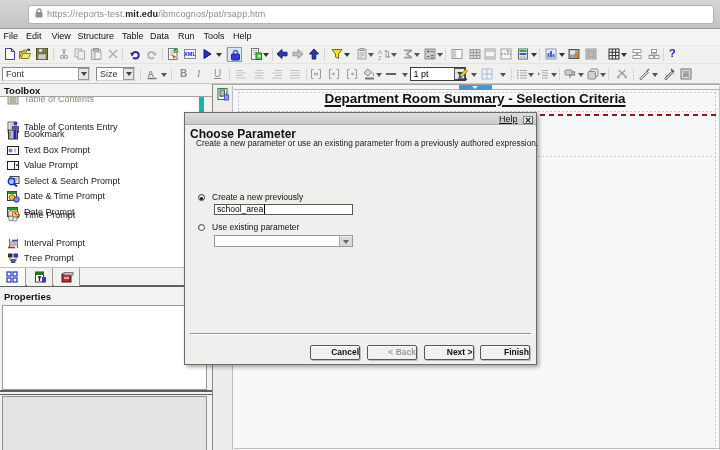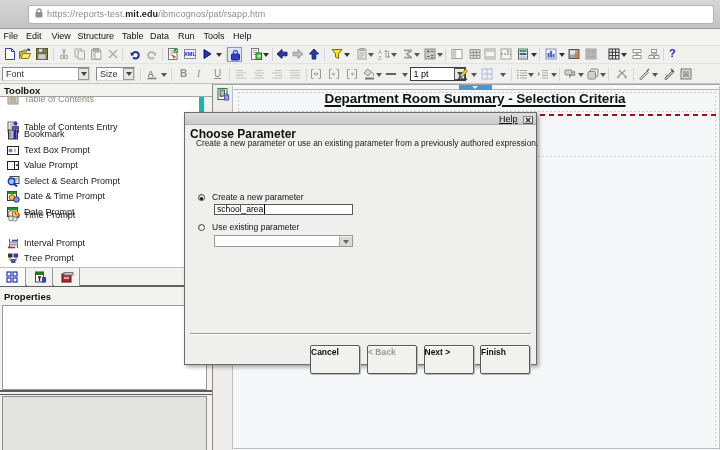--- a/index.html
+++ b/index.html
@@ -56,21 +56,21 @@
 #choose{left:5px;top:14px;font-size:12px;font-weight:700;color:#111}
 #sentence{left:11px;top:25px;font-size:8.3px;color:#1a1a1a;white-space:nowrap}
 .radio{position:absolute;width:7px;height:7px;border-radius:50%;background:#fff;border:1px solid #444;box-shadow:inset .5px .5px 1px rgba(0,0,0,.35)}
 .radio.sel:after{content:"";position:absolute;left:1.5px;top:1.5px;width:3px;height:3px;border-radius:50%;background:#000}
 .dlab{position:absolute;font-size:8.5px;color:#111}
 #dinput{left:29px;top:91px;width:139px;height:11px;background:#fff;border:1px solid #5a5a5a;font-size:8.5px;line-height:9px;padding-left:2px;color:#000}
 #dselect{left:29px;top:122px;width:139px;height:12px;background:#fff;border:1px solid #9a9a9a}
 #dselect i{position:absolute;right:0;top:0;width:13px;height:10px;background:#d9d9d8;border-left:1px solid #aaa;border-top:1px solid #eee}
 #dselect i:after{content:"";position:absolute;left:3px;top:3px;width:0;height:0;border-left:3px solid transparent;border-right:3px solid transparent;border-top:4px solid #666}
 #groove{left:5px;top:220px;width:341px;height:2px;border-top:1px solid #9a9a9a;border-bottom:1px solid #fdfdfd}
-.btn{position:absolute;top:232px;width:50px;height:29px;background:#f1f1f0;border:1px solid #585858;border-radius:2px;box-shadow:inset 0 1px 0 #fff,1px 1px 0 #bbb;font-size:8.5px;font-weight:700;text-align:left;line-height:13px;color:#111}
+.btn{position:absolute;top:232px;width:50px;height:15px;background:#f1f1f0;border:1px solid #585858;border-radius:2px;box-shadow:inset 0 1px 0 #fff,1px 1px 0 #bbb;font-size:8.5px;font-weight:700;text-align:right;line-height:13px;color:#111}
 </style></head>
 <body>
 <div id="app">
   <div class="abs" id="urlbar">
     <div class="abs" id="urlfield"><svg style="vertical-align:-1px;margin:0 4px 0 6px" width="8" height="10" viewBox="0 0 8 10">
           <rect x="0.5" y="4" width="7" height="5.5" rx="1" fill="#8f8f8f"></rect>
           <path d="M2 4.5 V3 a2 2 0 0 1 4 0 V4.5" fill="none" stroke="#8f8f8f" stroke-width="1.3"></path>
         </svg>https://reports-test.<b>mit.edu</b>/ibmcognos/pat/rsapp.htm</div>
   </div>
   <div class="abs" id="menubar">
@@ -518,21 +518,21 @@
       </div>
   </div>
   <div class="abs" id="dialog">
     <div class="abs" id="dtitle">
         <span id="dhelp">Help</span>
         <span id="dx">✕</span>
       </div>
     <div class="abs" id="choose">Choose Parameter</div>
     <div class="abs" id="sentence">Create a new parameter or use an existing parameter from a previously authored expression.</div>
     <div class="abs radio sel" style="left:12.5px;top:81px"></div>
-    <div class="abs dlab" style="left:27px;top:79px">Create a new parameter</div>
+    <div class="abs dlab" style="left:27px;top:79px">Create a new previously</div>
     <div class="abs" id="dinput">school_area<span style="border-left:1px solid #000;margin-left:1px"></span></div>
     <div class="abs radio" style="left:12.5px;top:111px"></div>
     <div class="abs dlab" style="left:27px;top:109px">Use existing parameter</div>
     <div class="abs" id="dselect">
         <i></i>
       </div>
     <div class="abs" id="groove"></div>
     <div class="abs btn" style="left:125px">Cancel</div>
     <div class="abs btn" style="left:182px;color:#9a9a9a">&lt; Back</div>
     <div class="abs btn" style="left:238.5px">Next &gt;</div>

